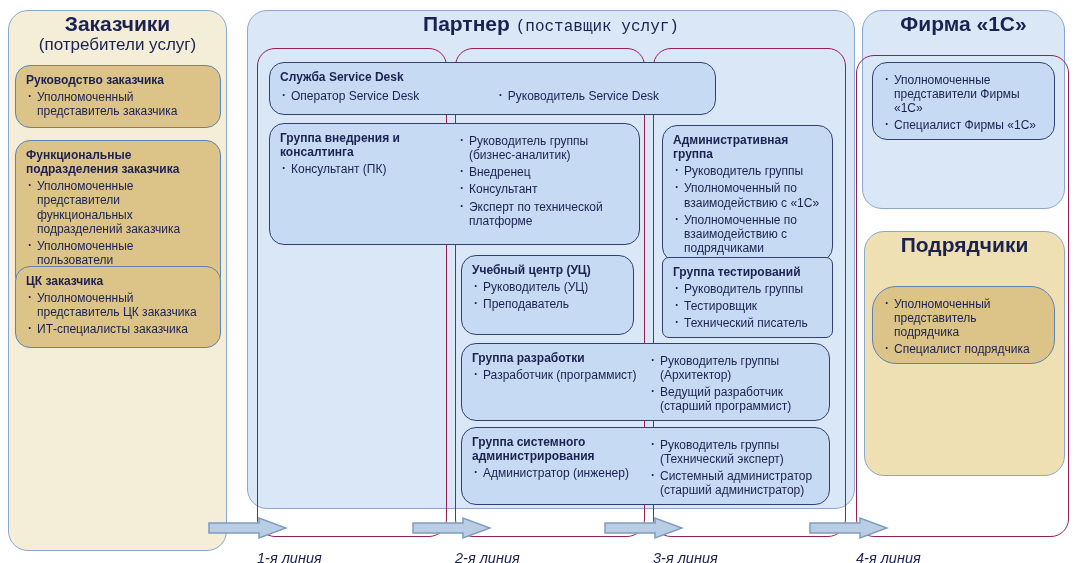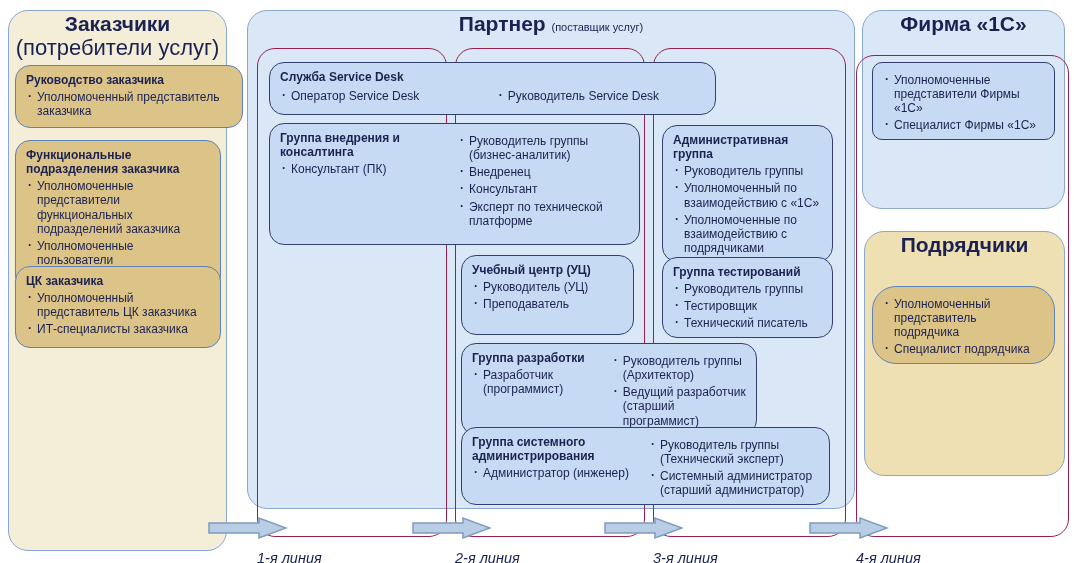--- a/index.html
+++ b/index.html
@@ -7,54 +7,54 @@
     width:1074px;height:563px;position:relative;background:#ffffff;
     font-family:"Liberation Sans",sans-serif;color:#1b2150;overflow:hidden;
   }
   
   .section{position:absolute;border-radius:20px;border:1.6px solid #8aa7ce;box-sizing:border-box;z-index:0;}
   .sec-customers{left:8px;top:10px;width:219px;height:541px;background:#f4edd8;}
   .sec-partner{left:247px;top:10px;width:608px;height:499px;background:#d9e7f7;}
   .sec-firm{left:862px;top:10px;width:203px;height:199px;background:#d9e7f7;}
   .sec-contractors{left:864px;top:231px;width:201px;height:245px;background:#efe0b4;}
   .sec-title{text-align:center;font-weight:bold;font-size:21px;padding-top:1px;line-height:1.1;}
-  .sec-sub{text-align:center;font-size:22px;line-height:1.2;}
-  .sec-title .sub-inline{font-weight:normal;font-size:11px;}
+  .sec-sub{text-align:center;font-size:17px;line-height:1.2;}
+  .sec-title .sub-inline{font-weight:normal;font-size:16px;font-family:Liberation Mono, monospace;}
 
   
   .lane{position:absolute;border:1.6px solid #962050;border-radius:18px;box-sizing:border-box;z-index:1;background:transparent;}
   .lane-1{left:257px;top:48px;width:190px;height:489px;}
   .lane-2{left:455px;top:48px;width:190px;height:489px;}
   .lane-3{left:653px;top:48px;width:193px;height:489px;}
   .lane-4{left:856px;top:55px;width:213px;height:482px;}
 
   
   .bbox{position:absolute;background:#c6dbf3;border:1.6px solid #32406f;border-radius:15px;
         padding:7px 10px 6px 10px;font-size:12px;line-height:1.18;box-sizing:border-box;z-index:2;}
   .tbox{background:#dcc489;border-color:#5f82b4;}
   .bbox .t{font-weight:bold;margin:0 0 2px 0;}
   ul.items{list-style:none;margin:0;padding:0;}
   ul.items li{padding-left:11px;position:relative;margin-top:3px;}
   ul.items li::before{content:"\00B7";position:absolute;left:2px;top:-1px;font-weight:bold;}
   .cols{display:flex;}
   .cols .c1{width:51%;}
   .cols .c2{width:49%;}
 
-  #cust-box1{left:15px;top:65px;width:228px;min-height:63px;}
+  #cust-box1{left:15px;top:65px;width:206px;min-height:63px;}
   #cust-box2{left:15px;top:140px;width:206px;min-height:116px;}
   #cust-box3{left:15px;top:266px;width:206px;min-height:82px;}
 
   #box-sd{left:269px;top:62px;width:447px;min-height:53px;}
   #box-impl{left:269px;top:123px;width:371px;min-height:122px;}
   #box-train{left:461px;top:255px;width:173px;min-height:80px;}
-  #box-dev{left:461px;top:343px;width:296px;min-height:76px;}
+  #box-dev{left:461px;top:343px;width:369px;min-height:76px;}
   #box-sys{left:461px;top:427px;width:369px;min-height:78px;}
   #box-admin{left:662px;top:125px;width:171px;min-height:122px;}
-  #box-test{left:662px;top:257px;width:171px;min-height:78px;}
-  #box-firm{left:872px;top:62px;width:183px;min-height:76px;border-radius:10px;}
+  #box-test{left:662px;top:257px;width:171px;min-height:78px;border-radius:7px;}
+  #box-firm{left:872px;top:62px;width:183px;min-height:76px;}
   #box-contr{left:872px;top:286px;width:183px;min-height:66px;border-radius:24px;}
 
   
   .line-label{position:absolute;top:550px;font-size:14.5px;text-align:left;z-index:2;font-style:italic;}
   .ll-1{left:257px;width:175px;}
   .ll-2{left:455px;width:175px;}
   .ll-3{left:653px;width:178px;}
   .ll-4{left:856px;width:195px;}
   .arrow{position:absolute;top:516px;width:80px;height:24px;z-index:5;}
   .ar-1{left:208px;} .ar-2{left:412px;} .ar-3{left:604px;} .ar-4{left:809px;}

